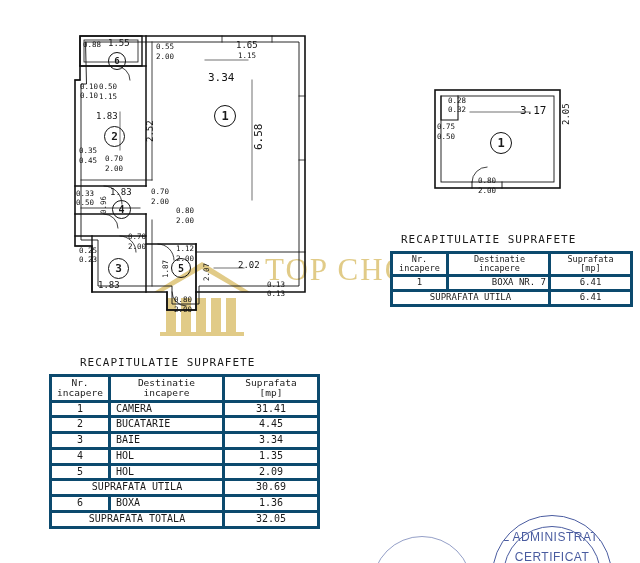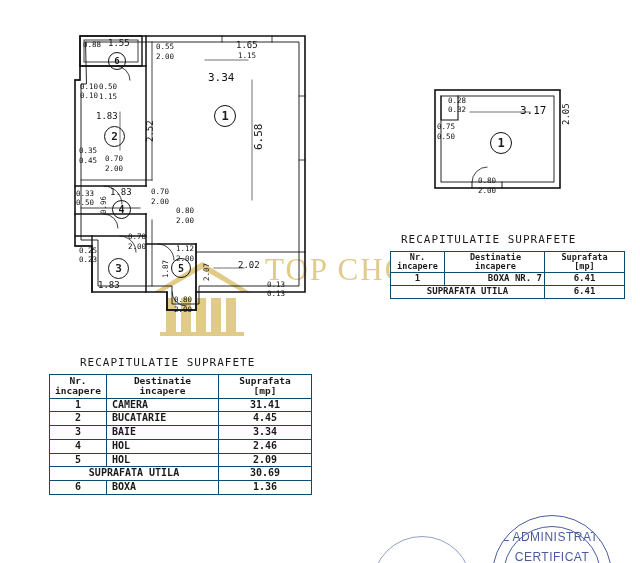--- a/index.html
+++ b/index.html
@@ -100,23 +100,23 @@
     letter-spacing: 1px;
     white-space: nowrap;
   }
   table.rec {
     position: absolute;
     border-collapse: collapse;
     font-family: "DejaVu Sans Mono", monospace;
     background: #fff;
   }
   table.rec td, table.rec th {
-    border: 1px solid #0c4a6e;
+    border: 3px solid #0c4a6e;
     text-align: center;
-    font-weight: bold;
+    font-weight: normal;
     padding: 1px 2px;
     line-height: 1.08;
   }
   
   #table-main { left: 49px; top: 374px; font-size: 10px; }
   #table-main th { font-size: 9.5px; }
   #table-main .c0 { width: 52px; }
   #table-main .c1 { width: 104px; text-align: left; padding-left: 5px; }
   #table-main .c2 { width: 88px; }
   #table-main tr.total td { font-size: 10px; }
@@ -367,35 +367,39 @@
       <td class="c2">4.45</td>
     </tr>
     <tr>
       <td class="c0">3</td>
       <td class="c1">BAIE</td>
       <td class="c2">3.34</td>
     </tr>
     <tr>
       <td class="c0">4</td>
       <td class="c1">HOL</td>
-      <td class="c2">2.46</td>
+      <td class="c2">1.35</td>
     </tr>
     <tr>
       <td class="c0">5</td>
       <td class="c1">HOL</td>
       <td class="c2">2.09</td>
     </tr>
     <tr class="total">
       <td colspan="2" class="span2">SUPRAFATA UTILA</td>
       <td class="c2">30.69</td>
     </tr>
     <tr>
       <td class="c0">6</td>
       <td class="c1">BOXA</td>
       <td class="c2">1.36</td>
+    </tr>
+    <tr class="total">
+      <td colspan="2" class="span2">SUPRAFATA TOTALA</td>
+      <td class="c2">32.05</td>
     </tr>
   </tbody>
     </table>
 
   <div class="stamp" style="left:492px; top:515px; width:118px; height:118px;">
     <div class="st-inner" style="left:10px; top:10px; width:96px; height:96px;"></div>
     <div class="st-line" style="top:14px;">UL ADMINISTRATIE</div>
     <div class="st-line" style="top:34px;">CERTIFICAT</div>
   </div>
   <div class="stamp-faint" style="left:372px; top:536px; width:98px; height:98px;"></div>

